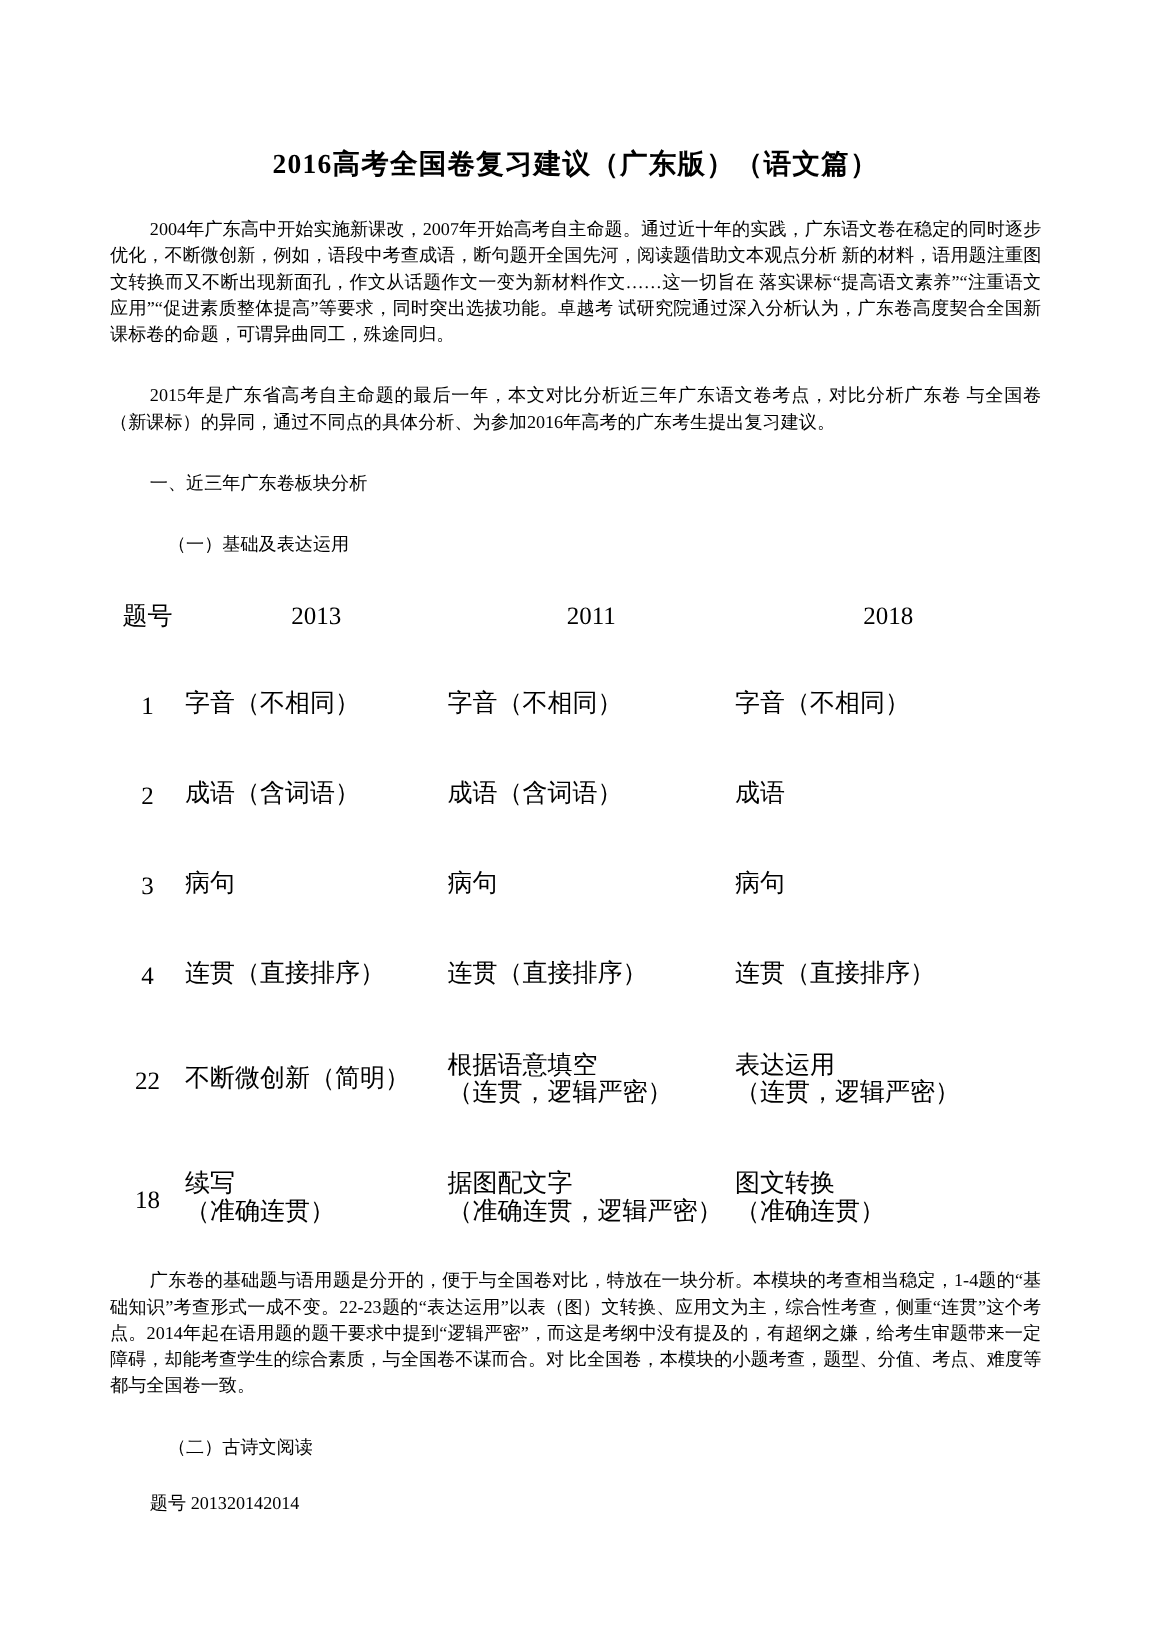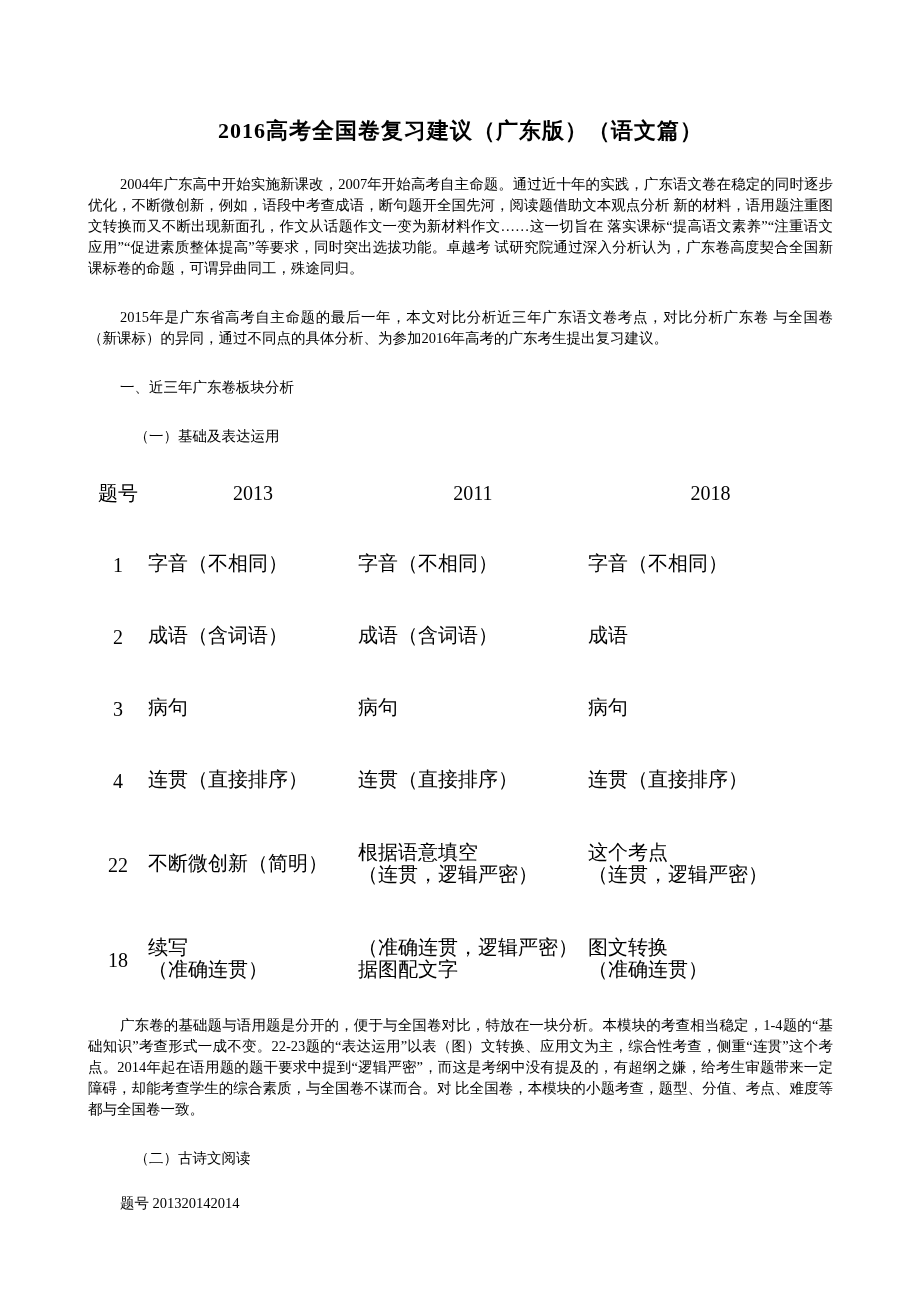--- a/index.html
+++ b/index.html
@@ -130,34 +130,34 @@
     <div class="trow tall">
       <div class="tcell">22</div>
       <div class="tcell">
         <div class="cell-line">不断微创新（简明）</div>
       </div>
       <div class="tcell">
         <div class="cell-line">根据语意填空</div>
         <div class="cell-line">（连贯，逻辑严密）</div>
       </div>
       <div class="tcell">
-        <div class="cell-line">这个考点</div>
+        <div class="cell-line">表达运用</div>
         <div class="cell-line">（连贯，逻辑严密）</div>
       </div>
     </div>
 
     <div class="trow tall">
       <div class="tcell">18</div>
       <div class="tcell">
         <div class="cell-line">续写</div>
         <div class="cell-line">（准确连贯）</div>
       </div>
       <div class="tcell">
+        <div class="cell-line">据图配文字</div>
         <div class="cell-line">（准确连贯，逻辑严密）</div>
-        <div class="cell-line">据图配文字</div>
       </div>
       <div class="tcell">
         <div class="cell-line">图文转换</div>
         <div class="cell-line">（准确连贯）</div>
       </div>
     </div>
 
   </div>
 
   <p class="para indent2 after-table">广东卷的基础题与语用题是分开的，便于与全国卷对比，特放在一块分析。本模块的考查相当稳定，1-4题的“基础知识”考查形式一成不变。22-23题的“表达运用”以表（图）文转换、应用文为主，综合性考查，侧重“连贯”这个考点。2014年起在语用题的题干要求中提到“逻辑严密”，而这是考纲中没有提及的，有超纲之嫌，给考生审题带来一定障碍，却能考查学生的综合素质，与全国卷不谋而合。对 比全国卷，本模块的小题考查，题型、分值、考点、难度等都与全国卷一致。</p>

